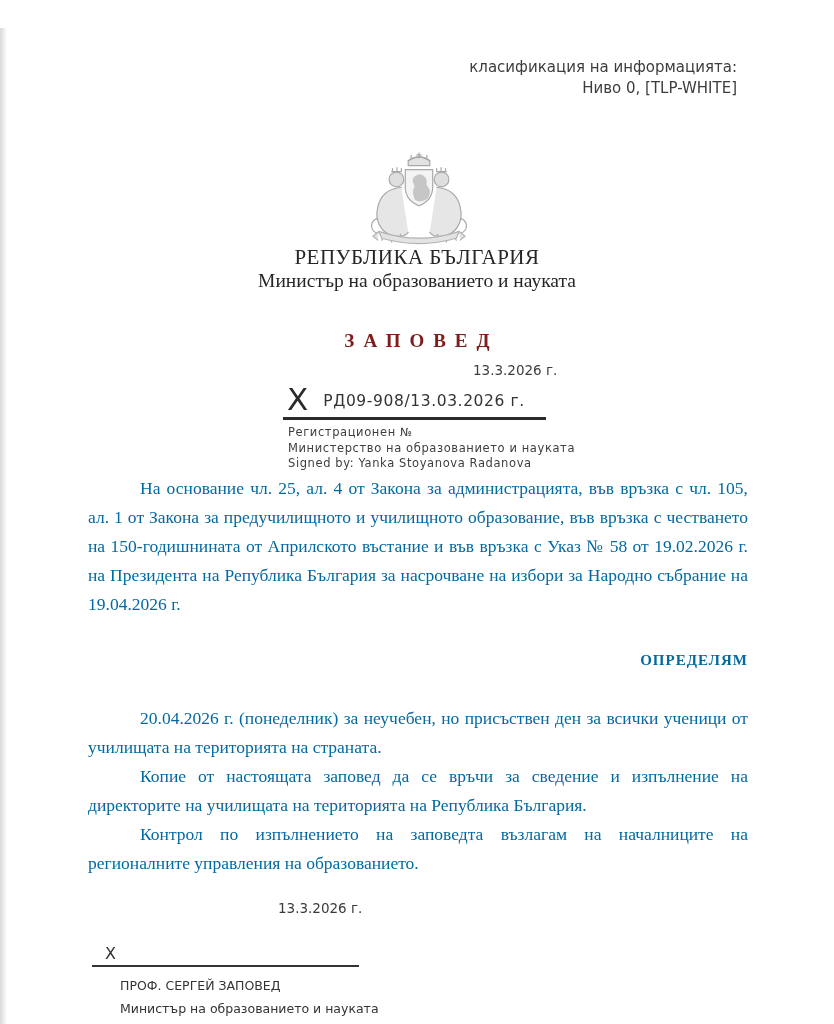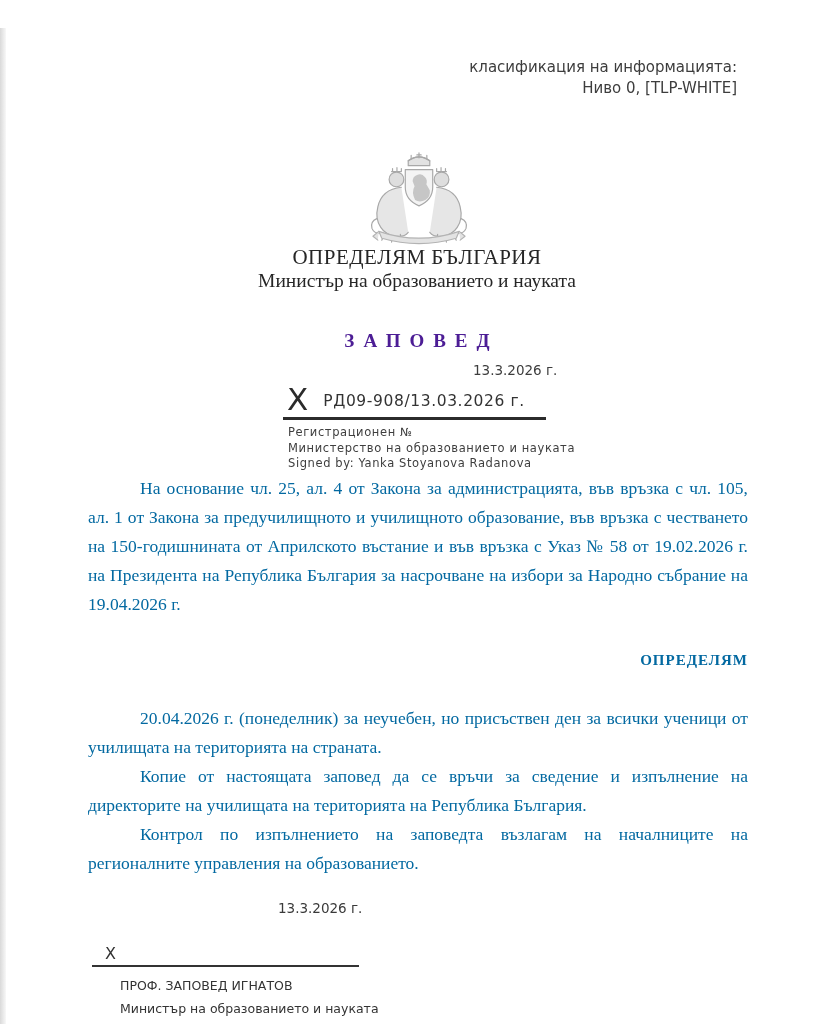--- a/index.html
+++ b/index.html
@@ -15,21 +15,21 @@
     font-size:15px;line-height:21px;color:#3d3d3d;}
 
   .emblem{position:absolute;top:122px;left:354px;width:130px;height:98px;}
 
   .hdr-republic{position:absolute;top:217px;left:0;width:100%;text-align:center;
     font-size:21px;letter-spacing:0.5px;color:#262626;}
   .hdr-minister{position:absolute;top:242px;left:0;width:100%;text-align:center;
     font-size:19.5px;color:#262626;}
 
   .order-title{position:absolute;top:302px;left:0;width:100%;text-align:center;
-    font-weight:bold;font-size:19px;letter-spacing:9px;text-indent:9px;color:#4c1d95;}
+    font-weight:bold;font-size:19px;letter-spacing:9px;text-indent:9px;color:#7f1d1d;}
   .order-date{position:absolute;top:334px;left:473px;
     font-family:"DejaVu Sans","Liberation Sans",sans-serif;
     font-size:13.5px;color:#3d3d3d;}
 
   .reg-block{position:absolute;top:357px;left:283px;width:263px;
     font-family:"DejaVu Sans","Liberation Sans",sans-serif;}
   .reg-top{display:flex;align-items:flex-end;gap:15px;
     border-bottom:3px solid #2b2b2b;padding:0 0 3px 4px;}
   .reg-x{font-size:31px;line-height:29px;color:#2b2b2b;}
   .reg-number{font-size:15.5px;letter-spacing:0.6px;color:#333;padding-bottom:4px;white-space:nowrap;}
@@ -86,21 +86,21 @@
       <circle cx="88" cy="30" r="7.5" fill="#dedede"></circle>
       <path d="M83 38 q20 2 24 20 q3 12 -3 21 q-5 8 -16 9 q-8 1 -12 -4" fill="#e6e6e6"></path>
       <path d="M108 70 q7 3 5 10 q-2 5 -8 5"></path>
       <path d="M100 86 l3 6 M92 88 l1 6 M84 86 l-1 6"></path>
 
       <path d="M24 83 q41 14 82 0 l-3 7 q-38 11 -76 0 z" fill="#e3e3e3" stroke="#b3b3b3"></path>
       <path d="M24 83 l-6 5 5 4 M106 83 l6 5 -5 4" fill="#e3e3e3" stroke="#b3b3b3"></path>
     </g>
   </svg>
 
-  <div class="hdr-republic">ОПРЕДЕЛЯМ БЪЛГАРИЯ</div>
+  <div class="hdr-republic">РЕПУБЛИКА БЪЛГАРИЯ</div>
   <div class="hdr-minister">Министър на образованието и науката</div>
 
   <div class="order-title">ЗАПОВЕД</div>
   <div class="order-date">13.3.2026 г.</div>
 
   <div class="reg-block">
     <div class="reg-top">
       <span class="reg-x">X</span>
       <span class="reg-number">РД09-908/13.03.2026 г.</span>
     </div>
@@ -119,18 +119,18 @@
     <p>Контрол по изпълнението на заповедта възлагам на началниците на регионалните управления на образованието.</p>
   </div>
 
   <div class="date-bottom">13.3.2026 г.</div>
 
   <div class="sig-block">
     <div class="sig-top">
       <span>X</span>
     </div>
     <div class="sig-labels">
-      <div>ПРОФ. ЗАПОВЕД ИГНАТОВ</div>
+      <div>ПРОФ. СЕРГЕЙ ЗАПОВЕД</div>
       <div>Министър на образованието и науката</div>
       <div>Signed by: Sergei Simeonov Ignatov</div>
     </div>
   </div>
 </div>
 
 </body></html>

